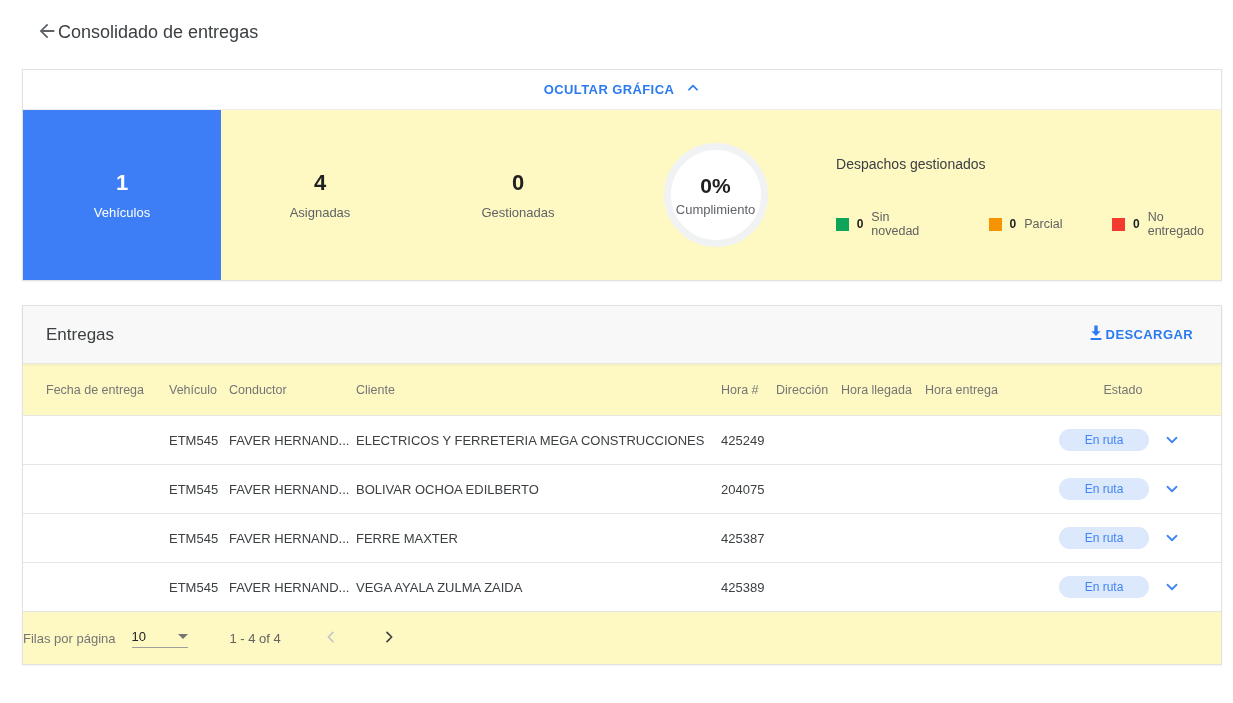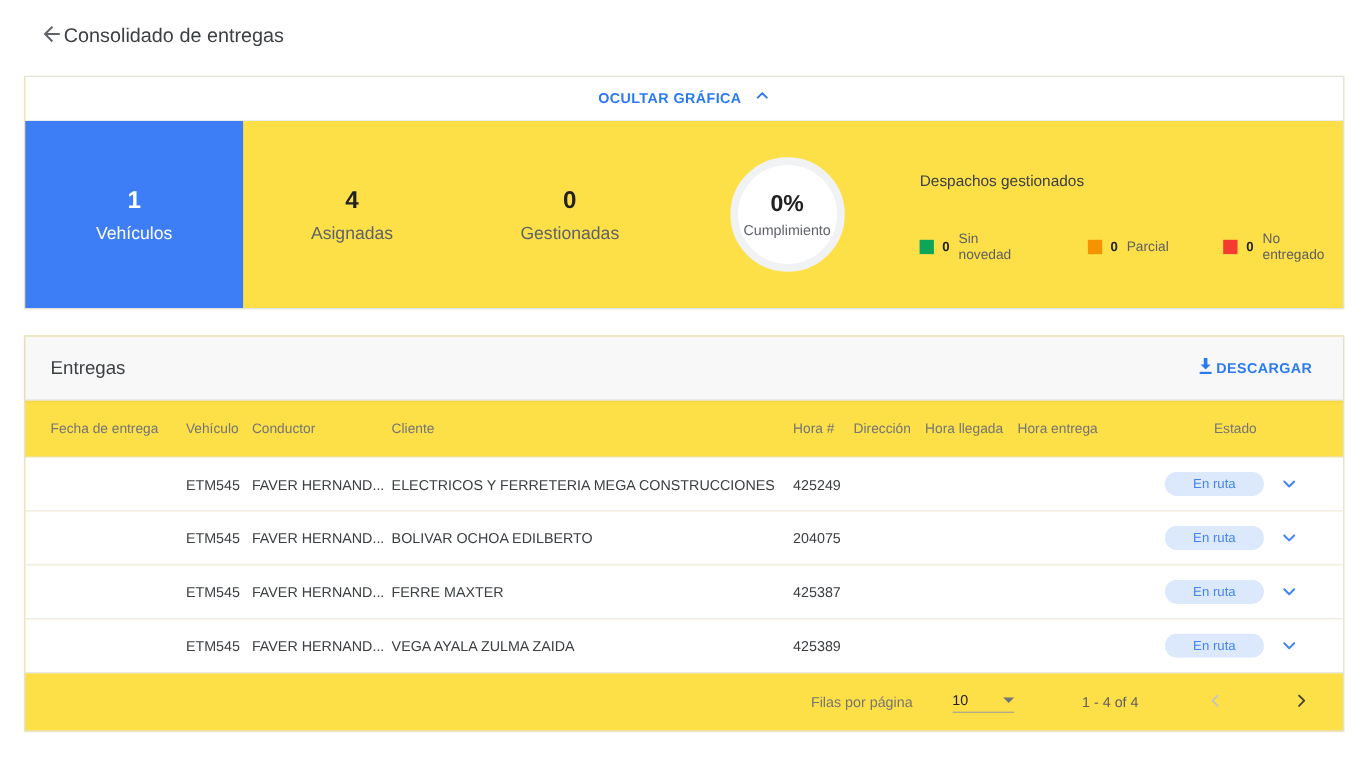--- a/index.html
+++ b/index.html
@@ -10,34 +10,34 @@
     color: #3c4043;
     overflow: hidden;
   }
 
   
   .page-header { display: flex; align-items: center; padding: 20px 0 0 36px; }
   .back-btn { background: none; border: none; cursor: pointer; display: flex; align-items: center; }
   .page-title { font-size: 18px; font-weight: 400; color: #3c4043; }
 
   
-  .panel { width: 1200px; margin-left: 22px; background: #fde047; border: 1px solid #e2e2e2; box-shadow: 0 1px 2px rgba(0,0,0,0.05); }
+  .panel { width: 1200px; margin-left: 22px; background: #fef9c3; border: 1px solid #e2e2e2; box-shadow: 0 1px 2px rgba(0,0,0,0.05); }
   .chart-panel { margin-top: 24px; }
 
   .toggle-bar {
     height: 40px; display: flex; align-items: center; justify-content: center; gap: 12px;
     border-bottom: 1px solid #ececec; cursor: pointer; background: #fff;
   }
   .toggle-label { color: #2a7af2; font-size: 13px; font-weight: 700; letter-spacing: .4px; }
 
   .stats-row { height: 170px; display: flex; align-items: stretch; }
   .stat-card { width: 198px; display: flex; flex-direction: column; align-items: center; justify-content: center; gap: 9px; }
   .stat-card.highlight { background: #3d7ef7; }
   .stat-value { font-size: 22px; font-weight: 700; color: #212121; }
-  .stat-label { font-size: 16px; color: #5f6368; }
+  .stat-label { font-size: 13px; color: #5f6368; }
   .stat-card.highlight .stat-value, .stat-card.highlight .stat-label { color: #ffffff; }
 
   .gauge-wrap { width: 200px; display: flex; align-items: center; justify-content: center; }
   .gauge {
     width: 104px; height: 104px; border-radius: 50%;
     border: 7px solid #f1f2f4; background: #fff;
     display: flex; flex-direction: column; align-items: center; justify-content: center; gap: 4px;
   }
   .gauge-value { font-size: 21px; font-weight: 700; color: #212121; }
   .gauge-label { font-size: 13px; color: #5f6368; }
@@ -78,21 +78,21 @@
   .t-header-row .c-est { justify-content: center; }
 
   .status-badge {
     margin-left: 34px; min-width: 90px; text-align: center;
     background: #dce8fb; color: #4285f4; font-size: 12px;
     border-radius: 11px; padding: 4px 14px;
   }
   .row-expand { margin-left: auto; margin-right: 40px; background: none; border: none; cursor: pointer; display: flex; }
 
   
-  .table-footer { height: 52px; display: flex; align-items: center; justify-content: flex-end; padding-right: 30px; gap: 20px; }
+  .table-footer { height: 52px; display: flex; align-items: center; justify-content: flex-start; padding-right: 30px; }
   .rpp-label { font-size: 13px; color: #757575; }
   .rpp-select {
     margin-left: 16px; width: 56px; display: flex; align-items: center; justify-content: space-between;
     border-bottom: 1px solid #9e9e9e; padding-bottom: 3px; cursor: pointer;
   }
   .rpp-value { font-size: 13px; color: #212121; }
   .dropdown-caret { width: 0; height: 0; border-left: 5px solid transparent; border-right: 5px solid transparent; border-top: 5px solid #757575; }
   .range-label { font-size: 13px; color: #616161; margin-left: 42px; }
   .page-btn { background: none; border: none; margin-left: 42px; cursor: pointer; display: flex; }
   .page-btn.disabled { cursor: default; }

